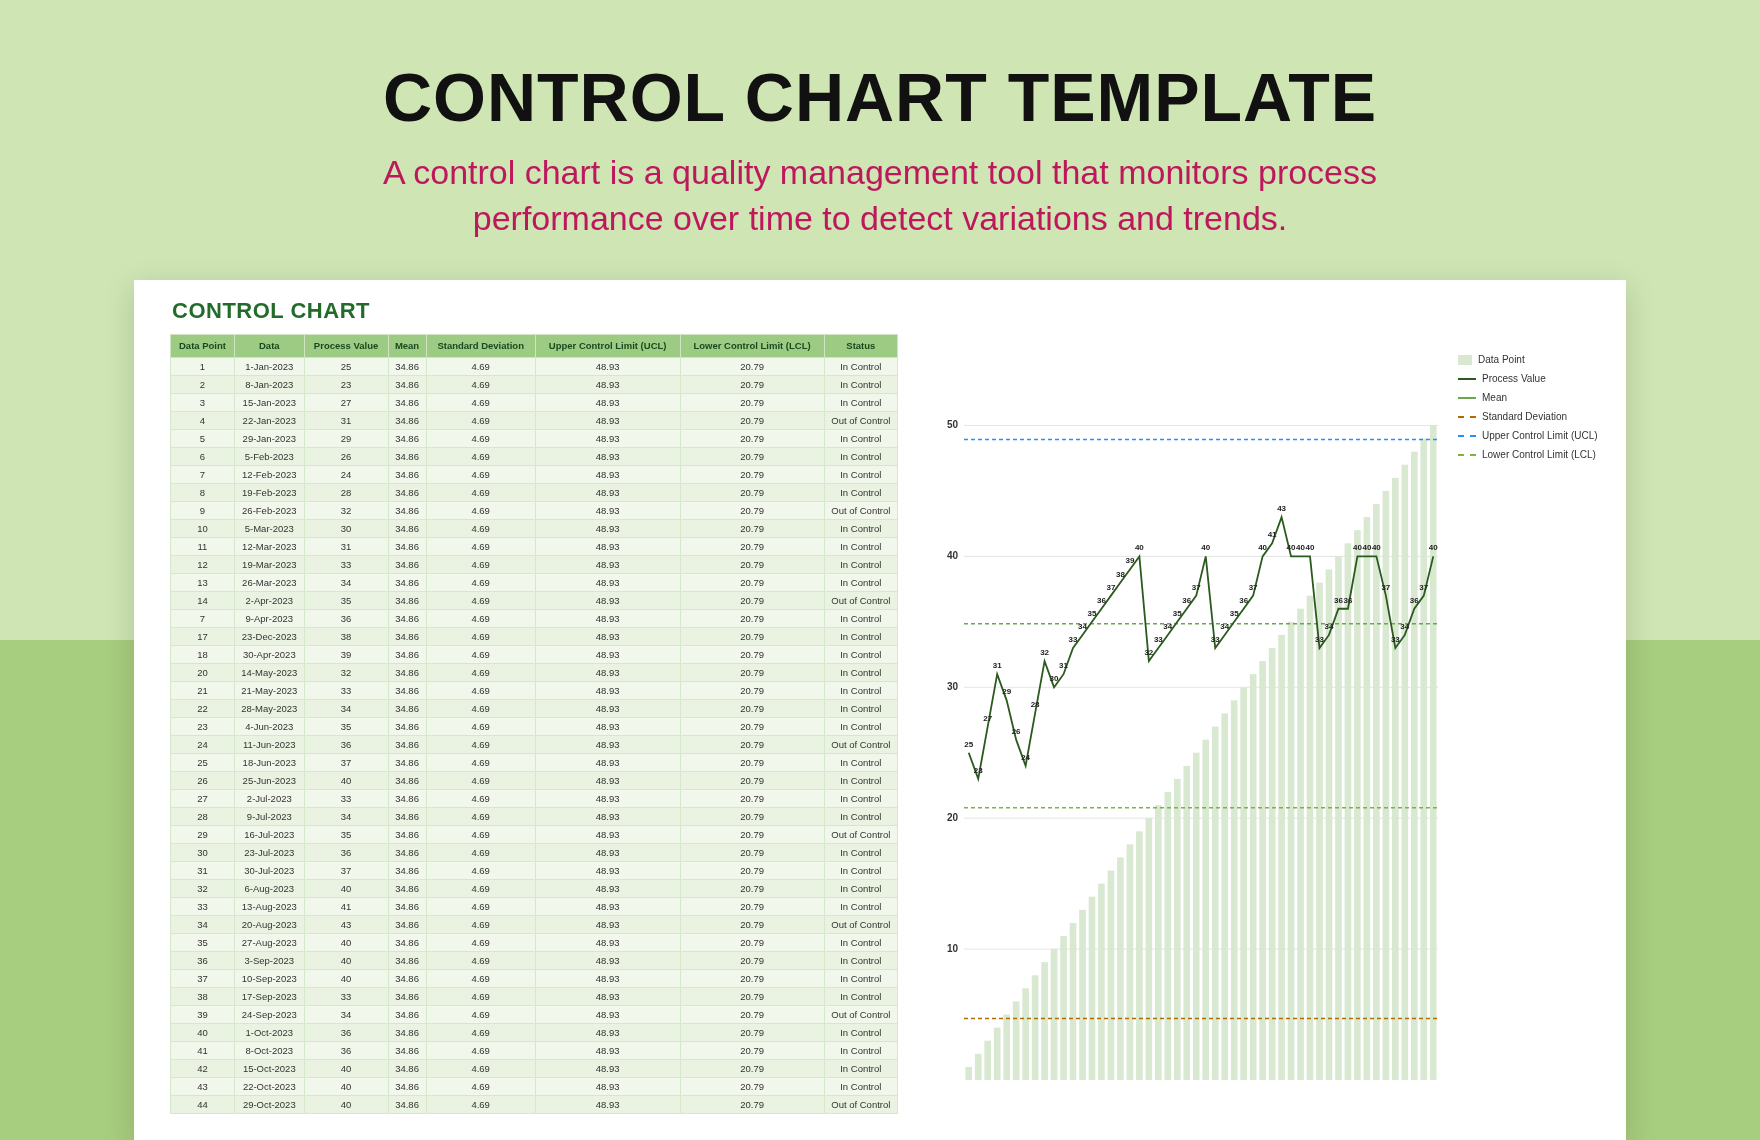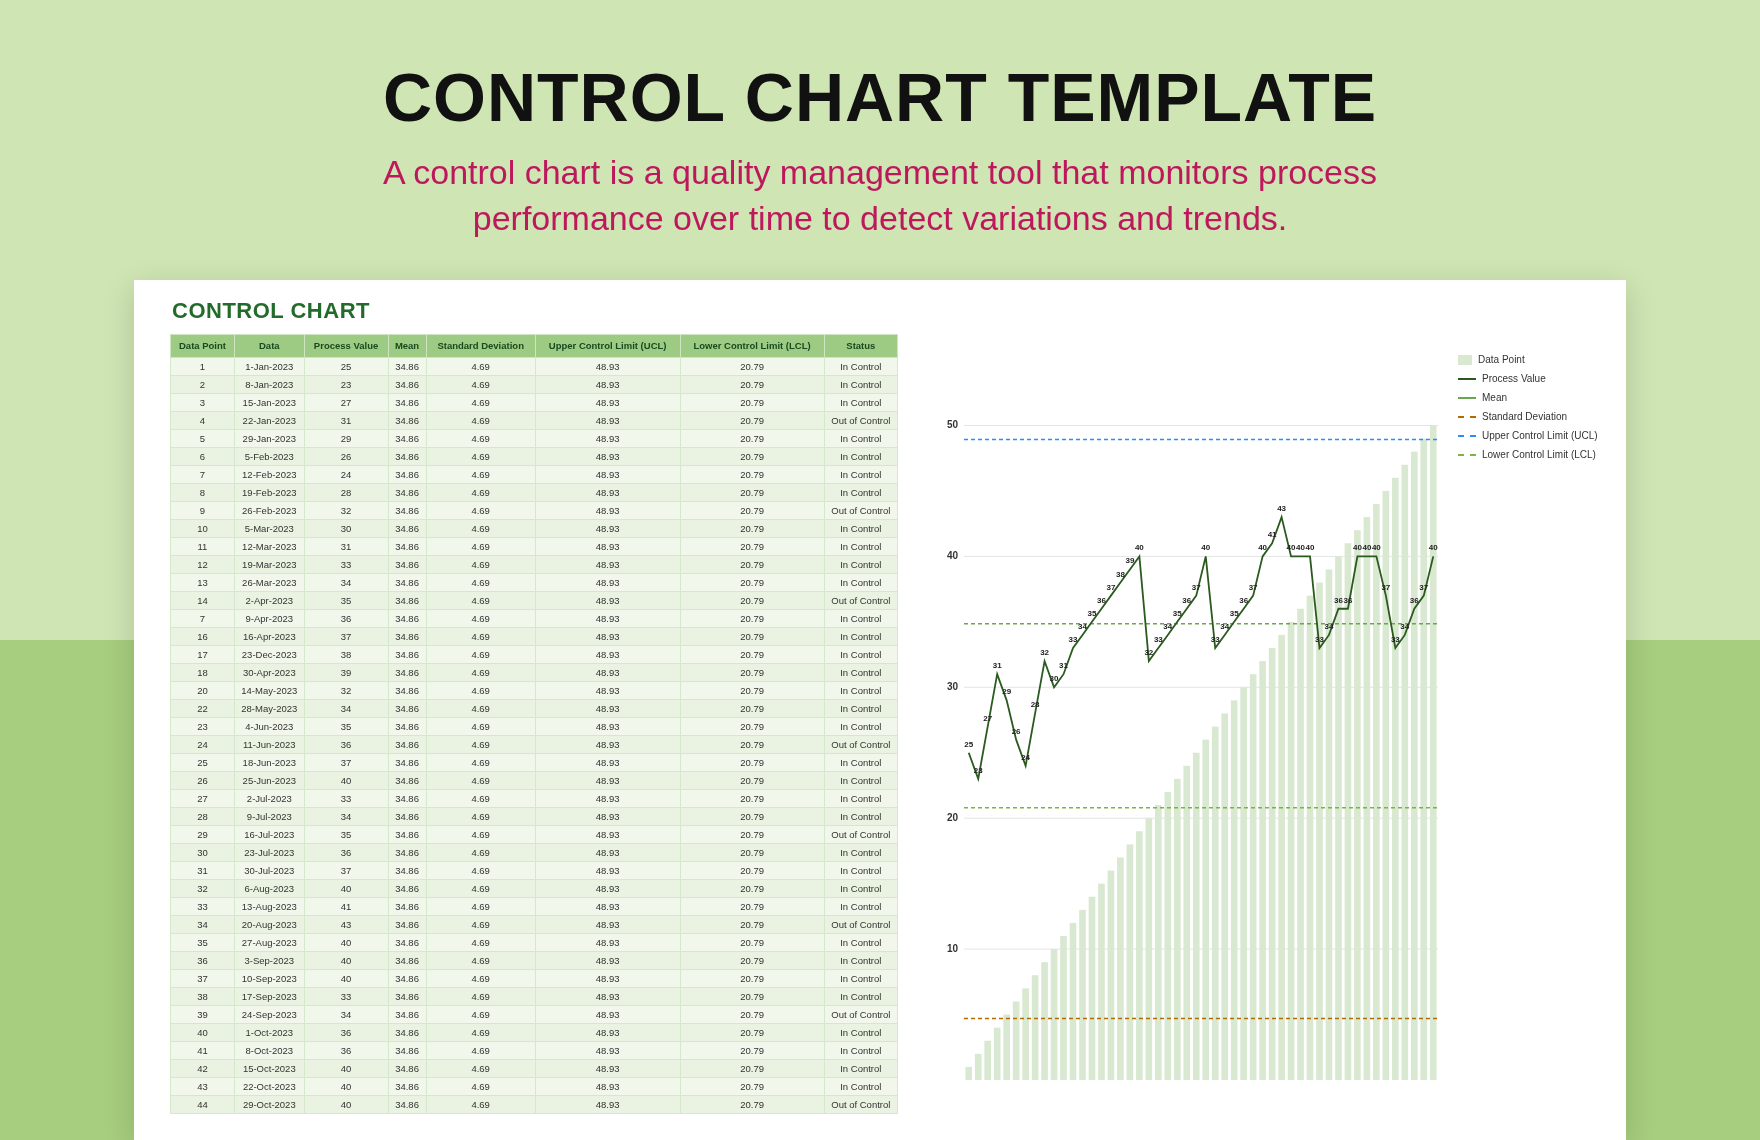--- a/index.html
+++ b/index.html
@@ -199,30 +199,20 @@
             <td>7</td>
             <td>9-Apr-2023</td>
             <td>36</td>
             <td>34.86</td>
             <td>4.69</td>
             <td>48.93</td>
             <td>20.79</td>
             <td>In Control</td>
           </tr>
           <tr>
-            <td>16</td>
-            <td>16-Apr-2023</td>
-            <td>37</td>
-            <td>34.86</td>
-            <td>4.69</td>
-            <td>48.93</td>
-            <td>20.79</td>
-            <td>In Control</td>
-          </tr>
-          <tr>
             <td>17</td>
             <td>23-Dec-2023</td>
             <td>38</td>
             <td>34.86</td>
             <td>4.69</td>
             <td>48.93</td>
             <td>20.79</td>
             <td>In Control</td>
           </tr>
           <tr>
@@ -232,20 +222,30 @@
             <td>34.86</td>
             <td>4.69</td>
             <td>48.93</td>
             <td>20.79</td>
             <td>In Control</td>
           </tr>
           <tr>
             <td>20</td>
             <td>14-May-2023</td>
             <td>32</td>
+            <td>34.86</td>
+            <td>4.69</td>
+            <td>48.93</td>
+            <td>20.79</td>
+            <td>In Control</td>
+          </tr>
+          <tr>
+            <td>21</td>
+            <td>21-May-2023</td>
+            <td>33</td>
             <td>34.86</td>
             <td>4.69</td>
             <td>48.93</td>
             <td>20.79</td>
             <td>In Control</td>
           </tr>
           <tr>
             <td>22</td>
             <td>28-May-2023</td>
             <td>34</td>

